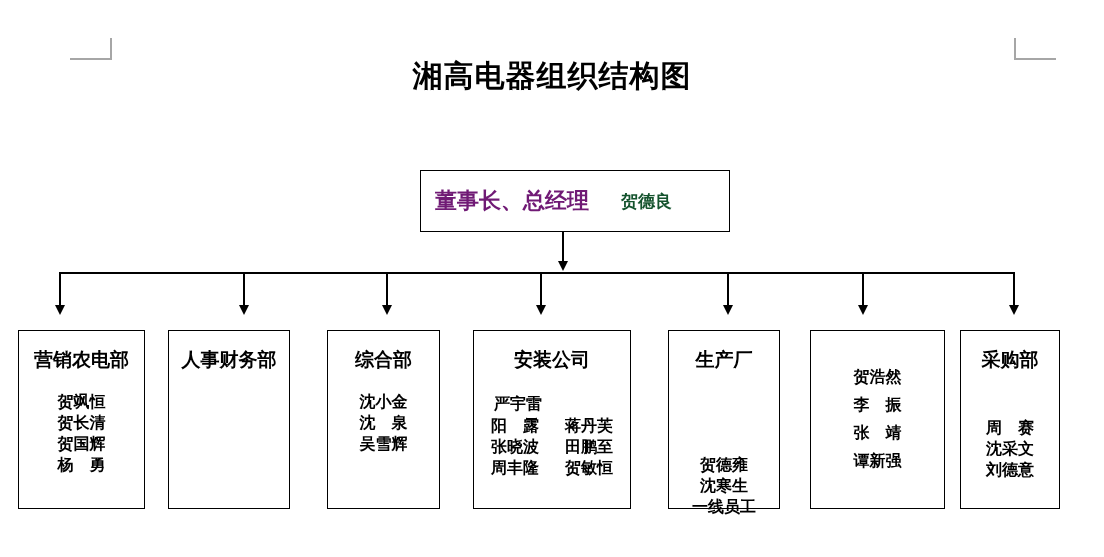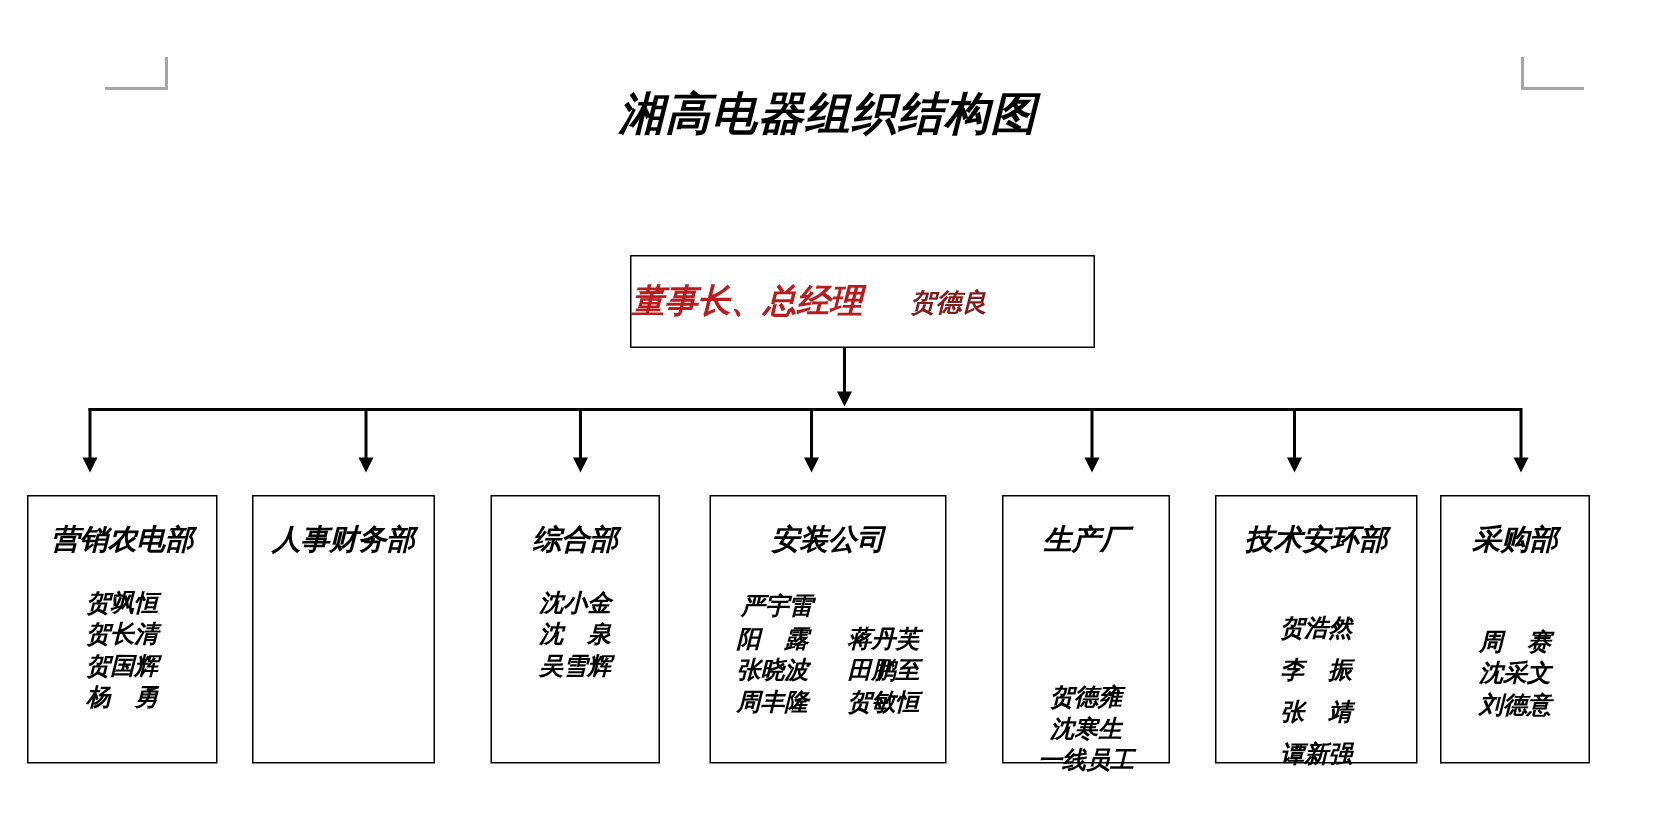--- a/index.html
+++ b/index.html
@@ -9,21 +9,20 @@
   }
   body {
     font-family: "DejaVu Sans", "Liberation Sans", sans-serif;
   }
   #page {
     position: relative;
     width: 1104px;
     height: 557px;
     background: #ffffff;
     overflow: hidden;
-    font-style: italic;
   }
 
   
   .crop-mark {
     position: absolute;
     width: 40px;
     height: 20px;
   }
   .crop-mark.tl {
     left: 70px;
@@ -68,28 +67,29 @@
     width: 310px;
     height: 62px;
     display: flex;
     align-items: center;
     justify-content: flex-start;
   }
   .root-title {
     font-family: "DejaVu Serif", "Liberation Serif", serif;
     font-weight: bold;
     font-size: 22px;
-    color: #b91c1c;
+    color: #701a75;
+    margin-left: 14px;
     white-space: nowrap;
   }
   .root-name {
     font-family: "DejaVu Sans", "Liberation Sans", sans-serif;
     font-weight: bold;
     font-size: 17px;
-    color: #7f1d1d;
+    color: #14532d;
     margin-left: 32px;
     white-space: nowrap;
   }
 
   .dept-box {
     top: 330px;
     height: 179px;
     display: flex;
     flex-direction: column;
     align-items: center;
@@ -237,21 +237,20 @@
   </div>
 
   <div class="node-box dept-box" style="left:668px; width:112px;gap:41px;">
     <span class="dept-title">生产厂</span>
     <span class="dept-members" style="margin-top:40px;">贺德雍
 沈寒生
 一线员工</span>
   </div>
 
   <div class="node-box dept-box" style="left:810px; width:135px;">
-    <span class="dept-title">技术安环部</span>
     <span class="dept-members wide-gap" style="margin-top:32px;">贺浩然
 李　振
 张　靖
 谭新强</span>
   </div>
 
   <div class="node-box dept-box" style="left:960px; width:100px;">
     <span class="dept-title">采购部</span>
     <span class="dept-members" style="margin-top:44px;">周　赛
 沈采文

